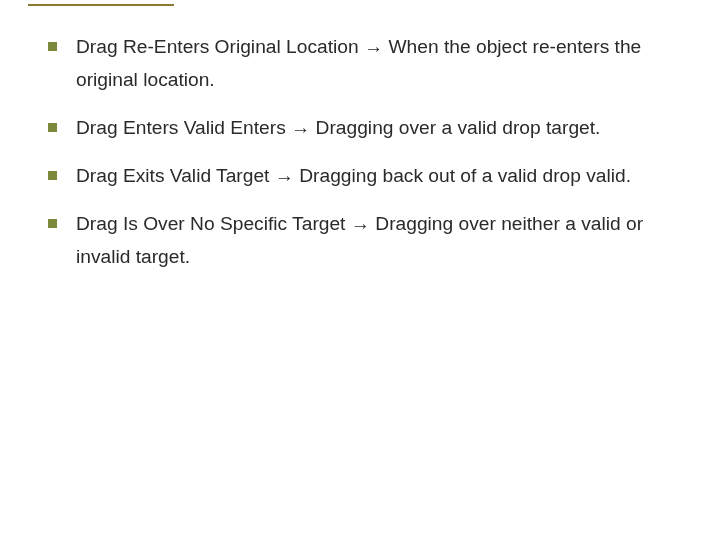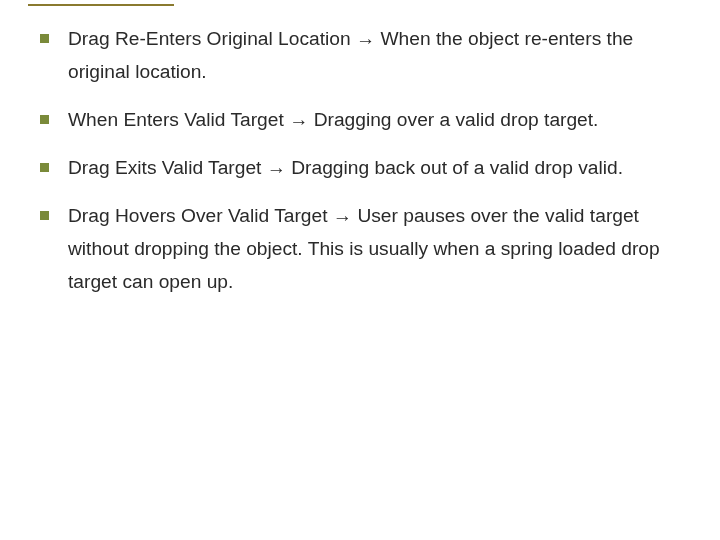--- a/index.html
+++ b/index.html
@@ -22,21 +22,21 @@
   .rule {
     position: absolute;
     left: 28px;
     right: 546px;
     top: 4px;
     height: 2px;
     background: #8a7a2f;
   }
   .list {
     list-style: none;
-    margin: 4px;
+    margin: 12px;
     padding: 0;
   }
   .item {
     position: relative;
     padding-left: 30px;
     font-size: 19.2px;
     line-height: 1.72;
     margin-bottom: 15px;
   }
   .bullet {
@@ -63,35 +63,35 @@
 
     <li class="item">
       <span class="bullet"></span>
       <span class="term">Drag Re-Enters Original Location</span>
       <span class="arrow">→</span>
       <span>When the object re-enters the original location.</span>
     </li>
 
     <li class="item">
       <span class="bullet"></span>
-      <span class="term">When Enters Valid Target</span>
+      <span class="term">Drag Enters Valid Enters</span>
       <span class="arrow">→</span>
       <span>Dragging over a valid drop target.</span>
     </li>
 
     <li class="item">
       <span class="bullet"></span>
       <span class="term">Drag Exits Valid Target</span>
       <span class="arrow">→</span>
       <span>Dragging back out of a valid drop valid.</span>
     </li>
 
 
-
     <li class="item">
       <span class="bullet"></span>
-      <span class="term">Drag Hovers Over Valid Target</span>
+      <span class="term">Drag Is Over No Specific Target</span>
       <span class="arrow">→</span>
-      <span>User pauses over the valid target without dropping the object. This is usually when a spring loaded drop target can open up.</span>
+      <span>Dragging over neither a valid or invalid target.</span>
     </li>
+
 
   </ul>
 </div>
 
 </body></html>

